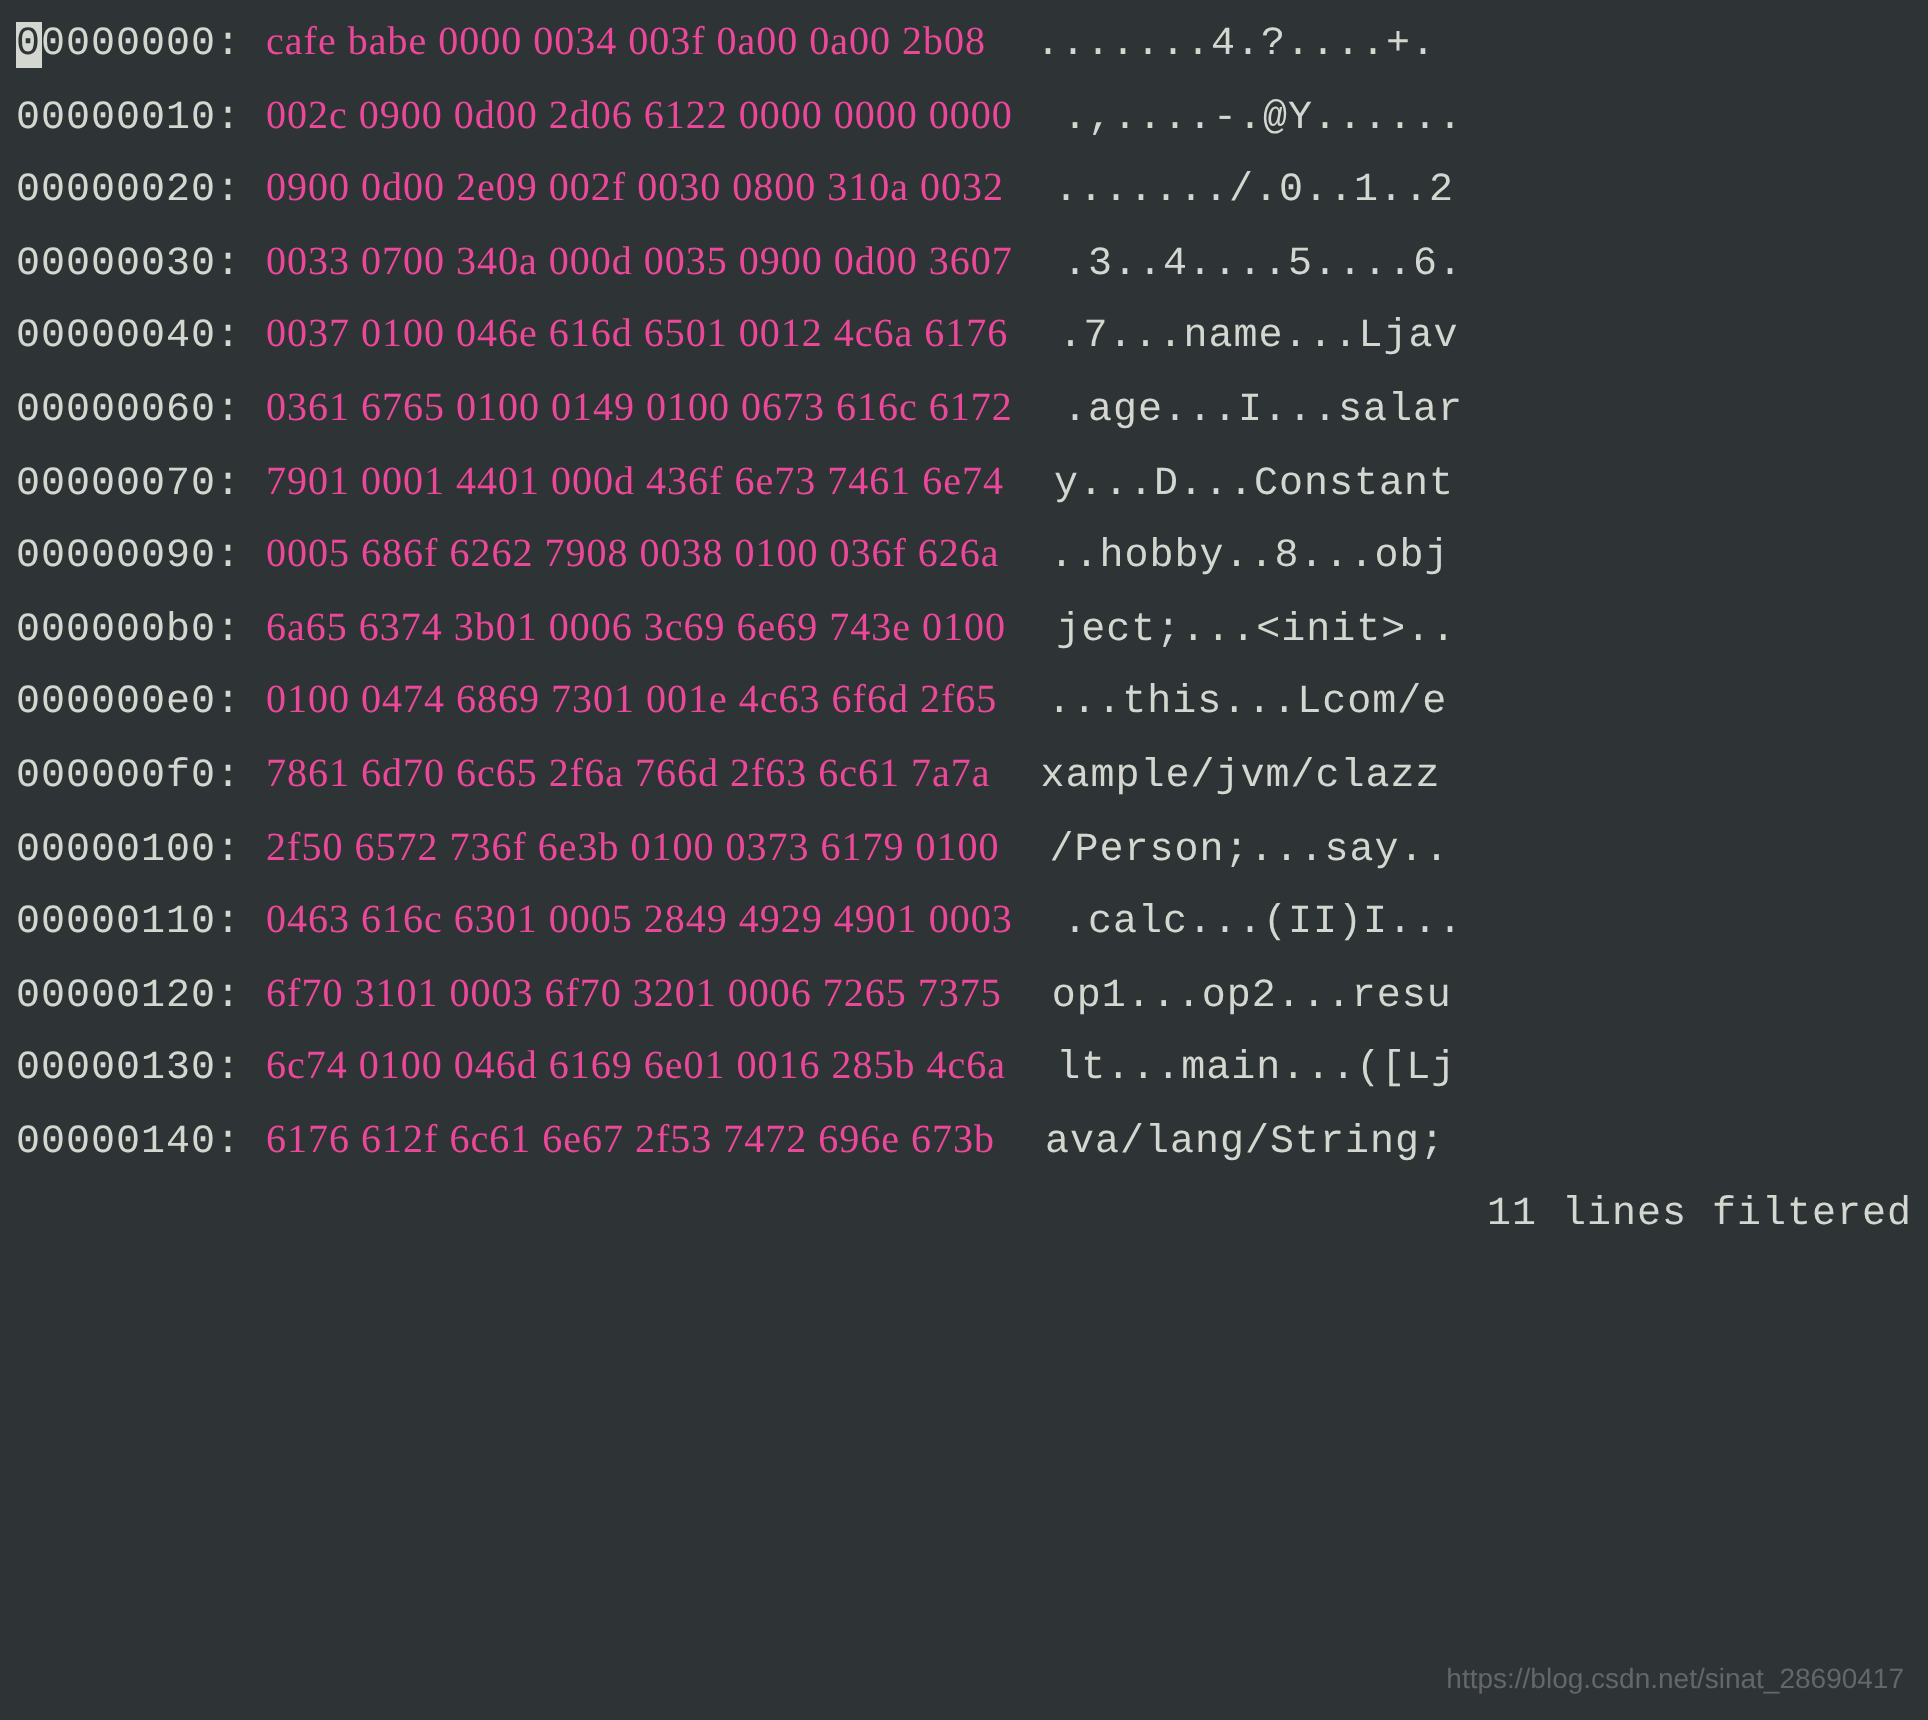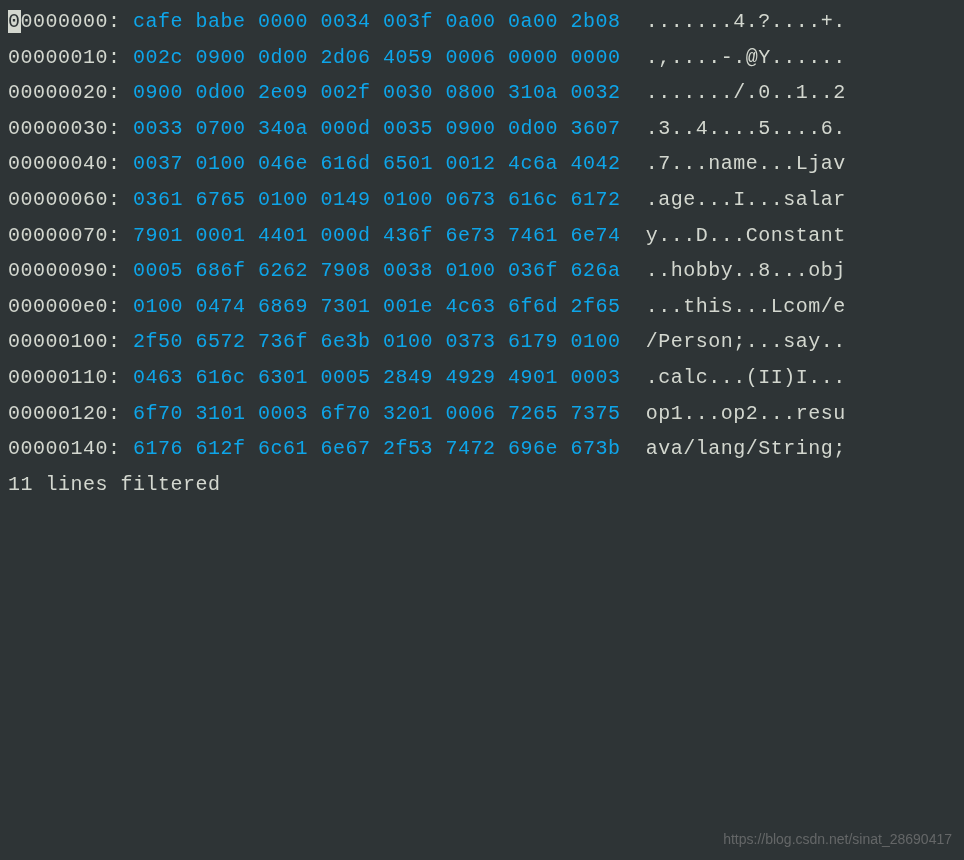--- a/index.html
+++ b/index.html
@@ -21,57 +21,62 @@
     }
     .hex-row {
       white-space: pre;
       letter-spacing: 0.5px;
     }
     .offset {
       color: #d3d7cf;
       text-align: right;
     }
     .hex-bytes {
-      color: #0ea5e9;
+      color: #ec4899;
+      font-family: Liberation Serif, serif;
     }
     .ascii {
       color: #d3d7cf;
     }
     .cursor {
       background: #d3d7cf;
       color: #2e3436;
     }
     .status-line {
       white-space: pre;
       letter-spacing: 0.5px;
+      text-align: right;
     }
     .watermark {
       position: absolute;
       bottom: 8px;
       right: 12px;
       color: #888;
       font-size: 14px;
       font-family: Arial, sans-serif;
       opacity: 0.6;
       letter-spacing: 0;
       margin-left: 16px;
     }
   </style>
 </head>
 <body>
 
 <div id="hex-container">
     <div class="hex-row"><span class="cursor">0</span><span class="offset">0000000</span>: <span class="hex-bytes">cafe babe 0000 0034 003f 0a00 0a00 2b08</span>  <span class="ascii">.......4.?....+.</span></div>
-    <div class="hex-row"><span class="offset">00000010</span>: <span class="hex-bytes">002c 0900 0d00 2d06 4059 0006 0000 0000</span>  <span class="ascii">.,....-.@Y......</span></div>
+    <div class="hex-row"><span class="offset">00000010</span>: <span class="hex-bytes">002c 0900 0d00 2d06 6122 0000 0000 0000</span>  <span class="ascii">.,....-.@Y......</span></div>
     <div class="hex-row"><span class="offset">00000020</span>: <span class="hex-bytes">0900 0d00 2e09 002f 0030 0800 310a 0032</span>  <span class="ascii">......./.0..1..2</span></div>
     <div class="hex-row"><span class="offset">00000030</span>: <span class="hex-bytes">0033 0700 340a 000d 0035 0900 0d00 3607</span>  <span class="ascii">.3..4....5....6.</span></div>
-    <div class="hex-row"><span class="offset">00000040</span>: <span class="hex-bytes">0037 0100 046e 616d 6501 0012 4c6a 4042</span>  <span class="ascii">.7...name...Ljav</span></div>
+    <div class="hex-row"><span class="offset">00000040</span>: <span class="hex-bytes">0037 0100 046e 616d 6501 0012 4c6a 6176</span>  <span class="ascii">.7...name...Ljav</span></div>
     <div class="hex-row"><span class="offset">00000060</span>: <span class="hex-bytes">0361 6765 0100 0149 0100 0673 616c 6172</span>  <span class="ascii">.age...I...salar</span></div>
     <div class="hex-row"><span class="offset">00000070</span>: <span class="hex-bytes">7901 0001 4401 000d 436f 6e73 7461 6e74</span>  <span class="ascii">y...D...Constant</span></div>
     <div class="hex-row"><span class="offset">00000090</span>: <span class="hex-bytes">0005 686f 6262 7908 0038 0100 036f 626a</span>  <span class="ascii">..hobby..8...obj</span></div>
+    <div class="hex-row"><span class="offset">000000b0</span>: <span class="hex-bytes">6a65 6374 3b01 0006 3c69 6e69 743e 0100</span>  <span class="ascii">ject;...&lt;init&gt;..</span></div>
     <div class="hex-row"><span class="offset">000000e0</span>: <span class="hex-bytes">0100 0474 6869 7301 001e 4c63 6f6d 2f65</span>  <span class="ascii">...this...Lcom/e</span></div>
+    <div class="hex-row"><span class="offset">000000f0</span>: <span class="hex-bytes">7861 6d70 6c65 2f6a 766d 2f63 6c61 7a7a</span>  <span class="ascii">xample/jvm/clazz</span></div>
     <div class="hex-row"><span class="offset">00000100</span>: <span class="hex-bytes">2f50 6572 736f 6e3b 0100 0373 6179 0100</span>  <span class="ascii">/Person;...say..</span></div>
     <div class="hex-row"><span class="offset">00000110</span>: <span class="hex-bytes">0463 616c 6301 0005 2849 4929 4901 0003</span>  <span class="ascii">.calc...(II)I...</span></div>
     <div class="hex-row"><span class="offset">00000120</span>: <span class="hex-bytes">6f70 3101 0003 6f70 3201 0006 7265 7375</span>  <span class="ascii">op1...op2...resu</span></div>
+    <div class="hex-row"><span class="offset">00000130</span>: <span class="hex-bytes">6c74 0100 046d 6169 6e01 0016 285b 4c6a</span>  <span class="ascii">lt...main...([Lj</span></div>
     <div class="hex-row"><span class="offset">00000140</span>: <span class="hex-bytes">6176 612f 6c61 6e67 2f53 7472 696e 673b</span>  <span class="ascii">ava/lang/String;</span></div>
   </div>
 <div class="status-line">11 lines filtered</div>
 <div class="watermark">https://blog.csdn.net/sinat_28690417</div>
 
 </body></html>

